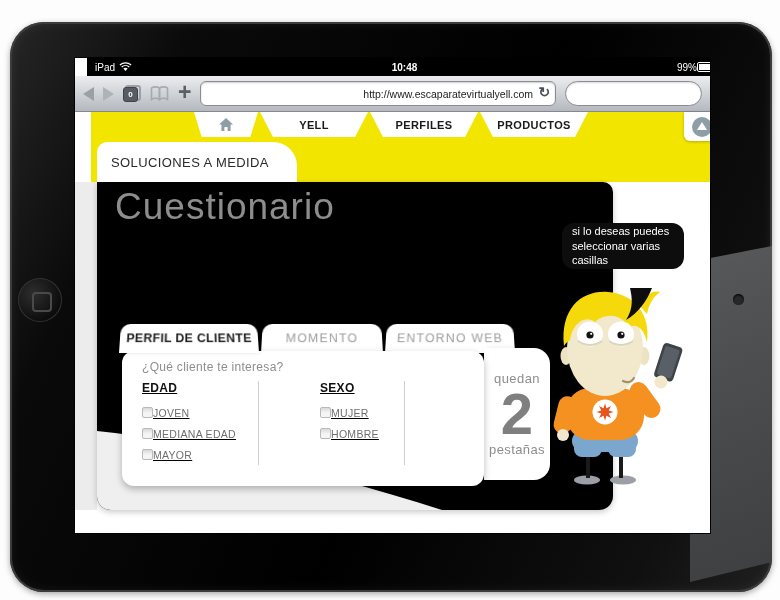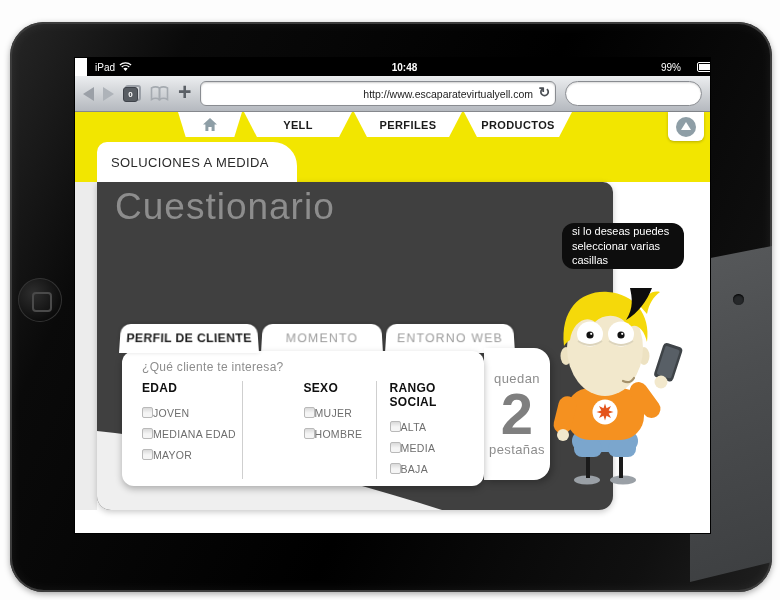--- a/index.html
+++ b/index.html
@@ -23,21 +23,21 @@
 
   
   .screen{position:absolute;left:65px;top:36px;width:635px;height:475px;background:#fff;overflow:hidden;
         box-shadow:0 0 0 1px #000;}
 
   
   .statusbar{position:absolute;left:12px;top:0;width:635px;height:18px;background:#000;color:#fff;
         font-size:10px;display:flex;align-items:center;}
   .sb-left{position:absolute;left:8px;display:flex;align-items:center;gap:4px;}
   .sb-time{position:absolute;left:0;right:0;text-align:center;font-weight:bold;}
-  .sb-right{position:absolute;right:6px;display:flex;align-items:center;gap:16px;}
+  .sb-right{position:absolute;right:6px;display:flex;align-items:center;gap:0;}
   .batt{width:17px;height:8px;border:1px solid #fff;border-radius:2px;position:relative;}
   .batt .fill{position:absolute;left:1px;top:1px;bottom:1px;width:12px;background:#fff;}
   .batt .nub{position:absolute;right:-3px;top:2px;width:2px;height:4px;background:#fff;}
 
   
   .toolbar{position:absolute;left:0;top:18px;width:635px;height:36px;
         background:linear-gradient(#eceef0,#cdd0d4 55%,#b5b9bf);border-bottom:1px solid #85888d;
         display:flex;align-items:center;padding:0 8px;box-sizing:border-box;gap:9px;}
   .navarrow{width:0;height:0;border-top:7px solid transparent;border-bottom:7px solid transparent;}
   .back{border-right:11px solid #9ba0a7;}
@@ -49,55 +49,55 @@
   .bookicon{stroke:#a5aab0;fill:none;stroke-width:1.6;}
   .plus{color:#5b6066;font-size:23px;font-weight:bold;line-height:20px;margin-top:-3px;}
   .urlfield{flex:2.4;height:23px;background:#fff;border:1px solid #898c91;border-radius:6px;position:relative;
         display:flex;align-items:center;padding:0 22px 0 8px;box-shadow:inset 0 1px 2px rgba(0,0,0,.2);justify-content:flex-end;}
   .urltext{font-size:10.5px;color:#1c1c1c;white-space:nowrap;overflow:hidden;}
   .reload{position:absolute;right:5px;top:2px;color:#4c5055;font-size:14px;font-weight:bold;}
   .searchfield{flex:1;height:23px;background:#fff;border:1px solid #898c91;border-radius:13px;
         box-shadow:inset 0 1px 2px rgba(0,0,0,.15);}
 
   
-  .band{position:absolute;left:0;top:54px;width:635px;height:70px;background:#F2E600;}
+  .band{position:absolute;left:16px;top:54px;width:635px;height:70px;background:#F2E600;}
   .navrow{position:absolute;left:0;top:0;width:635px;height:25px;display:flex;align-items:stretch;}
   .ntab{background:#fff;clip-path:polygon(0 0,100% 0,88% 100%,12% 100%);
         display:flex;align-items:center;justify-content:center;
         font-size:11px;font-weight:bold;color:#1a1a1a;letter-spacing:.4px;}
   .ntab-home{margin-left:103px;width:64px;}
   .ntab-w{width:108px;margin-left:2px;}
   .uptile{position:absolute;right:6px;top:0;width:36px;height:29px;background:#fff;border-radius:0 0 6px 6px;
         box-shadow:0 1px 3px rgba(0,0,0,.25);display:flex;align-items:center;justify-content:center;}
   .upcircle{width:20px;height:20px;border-radius:50%;background:#8E9EA6;display:flex;align-items:center;justify-content:center;}
   .upcircle .tri{width:0;height:0;border-left:5px solid transparent;border-right:5px solid transparent;border-bottom:8px solid #fff;margin-top:-1px;}
 
   
   .graystrip{position:absolute;left:0;top:124px;width:22px;height:328px;background:#ECECEC;}
-  .panel{position:absolute;left:22px;top:124px;width:516px;height:328px;background:#404040;
+  .panel{position:absolute;left:22px;top:124px;width:516px;height:328px;background:#000000;
         border-radius:0 10px 14px 14px;box-shadow:0 2px 6px rgba(0,0,0,.22);}
   .crumbtab{position:absolute;left:0;top:-40px;width:200px;height:40px;background:#fff;border-radius:10px 24px 0 0;
         font-size:13px;color:#2a2a2a;letter-spacing:.4px;line-height:42px;padding-left:14px;box-sizing:border-box;}
   .swoosh{position:absolute;left:0;bottom:0;border-bottom-left-radius:14px;}
   .pagetitle{position:absolute;left:18px;top:4px;font-size:37px;color:#8d8d8d;letter-spacing:1px;}
 
   
   .qtab{position:absolute;height:30px;background:#fff;border-radius:10px 10px 0 0;
         box-shadow:0 -1px 5px rgba(0,0,0,.18);transform-origin:bottom;transform:perspective(90px) rotateX(5deg);
         display:flex;align-items:center;justify-content:center;font-size:12.5px;}
   .qtab1{left:22px;top:141px;width:140px;font-weight:bold;color:#1c1c1c;letter-spacing:.3px;z-index:3;}
   .qtab2{left:164px;top:141px;width:122px;color:#9c9c9c;letter-spacing:1.2px;z-index:1;}
   .qtab3{left:288px;top:141px;width:130px;color:#9c9c9c;letter-spacing:1.2px;z-index:1;}
 
   
   .qcard{position:absolute;left:25px;top:169px;width:362px;height:135px;background:#fff;border-radius:12px;
         box-shadow:0 3px 7px rgba(0,0,0,.28);z-index:2;box-sizing:border-box;padding:9px 0 0 20px;}
   .question{font-size:12px;color:#8d8d8d;letter-spacing:.3px;margin-bottom:7px;}
   .cols{display:flex;}
-  .col{display:flex;flex-direction:column;}
+  .col{display:flex;flex-direction:column;text-decoration:underline;}
   .col1{width:116px;}
   .col2{width:84px;margin-left:48px;}
   .col3{width:110px;}
   .vdiv{width:1px;background:#cfcfcf;margin-right:13px;}
   .colhead{font-size:12px;font-weight:bold;color:#0f0f0f;letter-spacing:.3px;margin-bottom:7px;}
   .chk-row{display:flex;align-items:center;height:21px;}
   .chk{width:11px;height:11px;border:1px solid #b9b9b9;border-radius:2px;
         background:linear-gradient(#d9d9d9,#f5f5f5 55%);box-sizing:border-box;}
   .chk-label{font-size:10.5px;color:#6e6e6e;letter-spacing:.3px;}
 
@@ -235,35 +235,20 @@
             <div class="chk-row">
               <div class="chk"></div>
               <div class="chk-label">MUJER</div>
             </div>
             <div class="chk-row">
               <div class="chk"></div>
               <div class="chk-label">HOMBRE</div>
             </div>
           </div>
           <div class="vdiv"></div>
-          <div class="col col3">
-            <div class="colhead">RANGO SOCIAL</div>
-            <div class="chk-row">
-              <div class="chk"></div>
-              <div class="chk-label">ALTA</div>
-            </div>
-            <div class="chk-row">
-              <div class="chk"></div>
-              <div class="chk-label">MEDIA</div>
-            </div>
-            <div class="chk-row">
-              <div class="chk"></div>
-              <div class="chk-label">BAJA</div>
-            </div>
-          </div>
         </div>
       </div>
 
       <div class="remain">
         <div class="word">quedan</div>
         <div class="num">2</div>
         <div class="word">pestañas</div>
       </div>
     </div>
 

